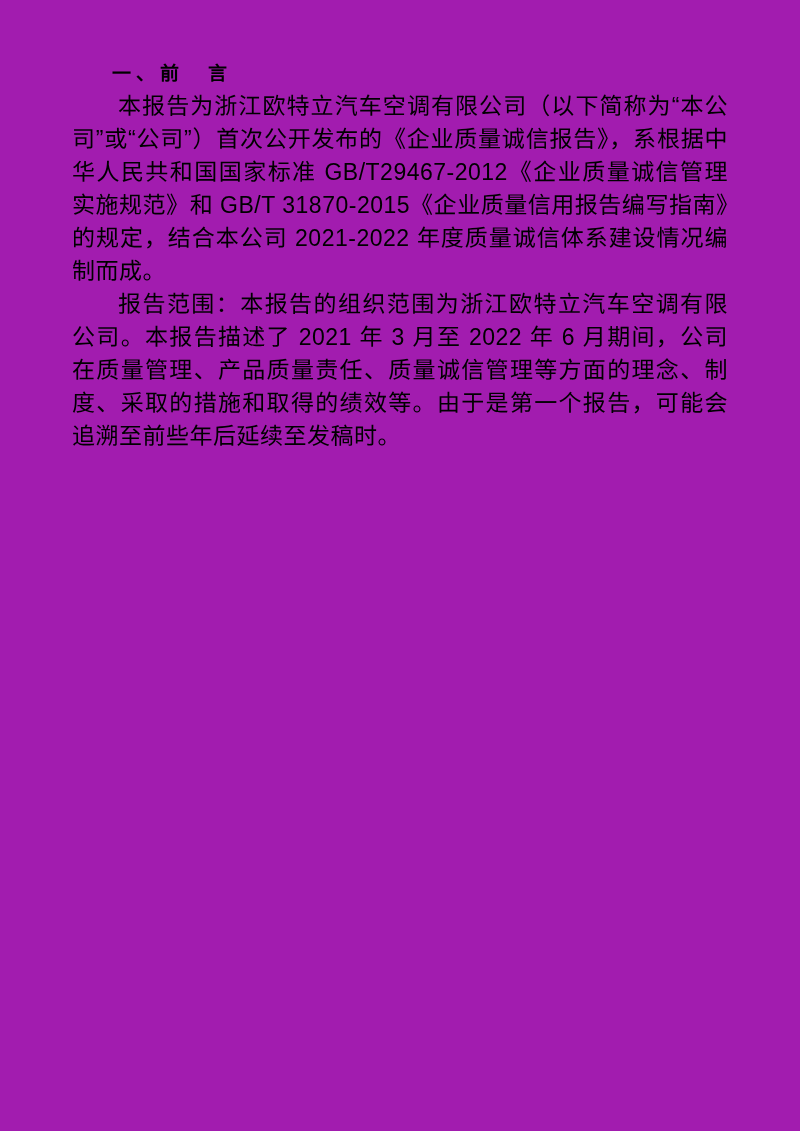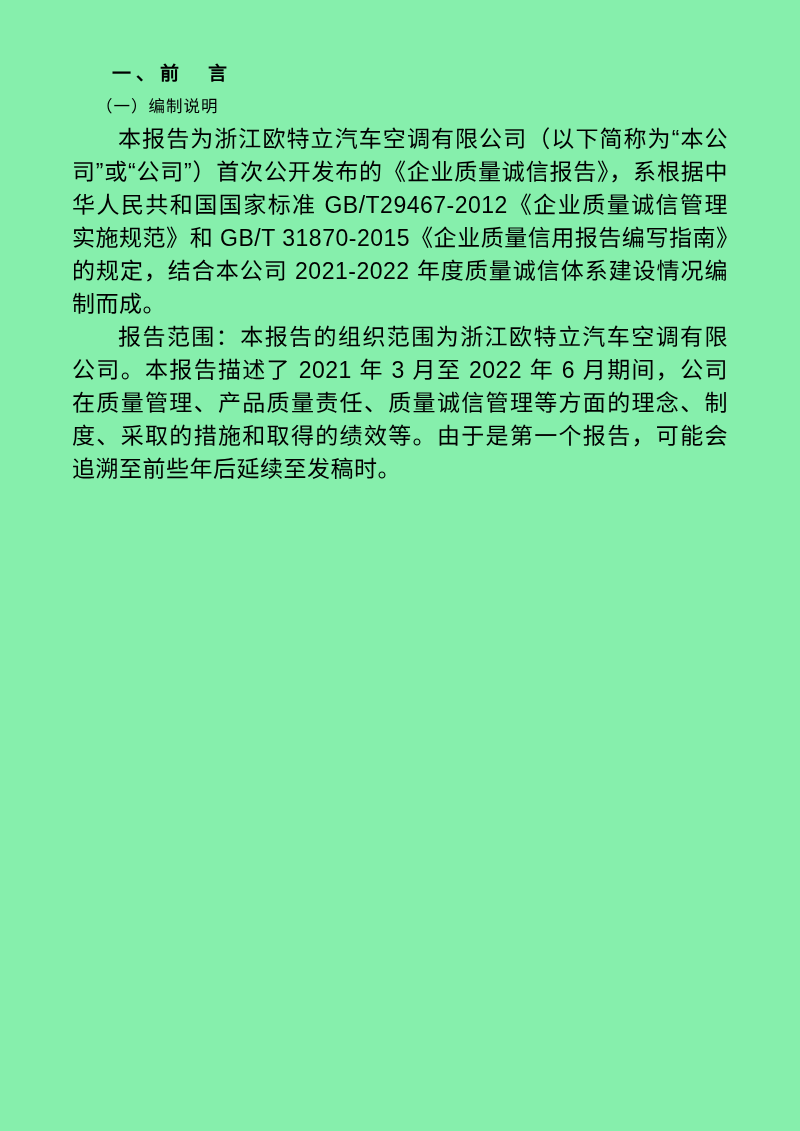--- a/index.html
+++ b/index.html
@@ -11,21 +11,21 @@
     width: 800px;
     height: 1131px;
     font-family: "Liberation Sans", "DejaVu Sans", sans-serif;
     color: #000000;
     overflow: hidden;
   }
   .page {
     box-sizing: border-box;
     width: 800px;
     height: 1131px;
-    background: #86efac;
+    background: #a21caf;
     padding: 57px 72px 8px 72px;
   }
   .doc-title {
     font-size: 19px;
     font-weight: 600;
     line-height: 33px;
     letter-spacing: 5px;
     margin: 0 0 0 40px;
   }
   .section-heading {
@@ -44,20 +44,19 @@
     letter-spacing: 0.5px;
     word-break: break-all;
   }
 </style>
 </head>
 <body>
 
 <div class="page">
   <h1 class="doc-title">一、前　言</h1>
 
-  <h2 class="section-heading">（一）编制说明</h2>
 
   <p class="body-para">本报告为浙江欧特立汽车空调有限公司（以下简称为“本公司”或“公司”）首次公开发布的《企业质量诚信报告》，系根据中华人民共和国国家标准 GB/T29467-2012《企业质量诚信管理实施规范》和 GB/T 31870-2015《企业质量信用报告编写指南》的规定，结合本公司 2021-2022 年度质量诚信体系建设情况编制而成。</p>
 
 
   <p class="body-para">报告范围：本报告的组织范围为浙江欧特立汽车空调有限公司。本报告描述了 2021 年 3 月至 2022 年 6 月期间，公司在质量管理、产品质量责任、质量诚信管理等方面的理念、制度、采取的措施和取得的绩效等。由于是第一个报告，可能会追溯至前些年后延续至发稿时。</p>
 
 </div>
 
 </body></html>

